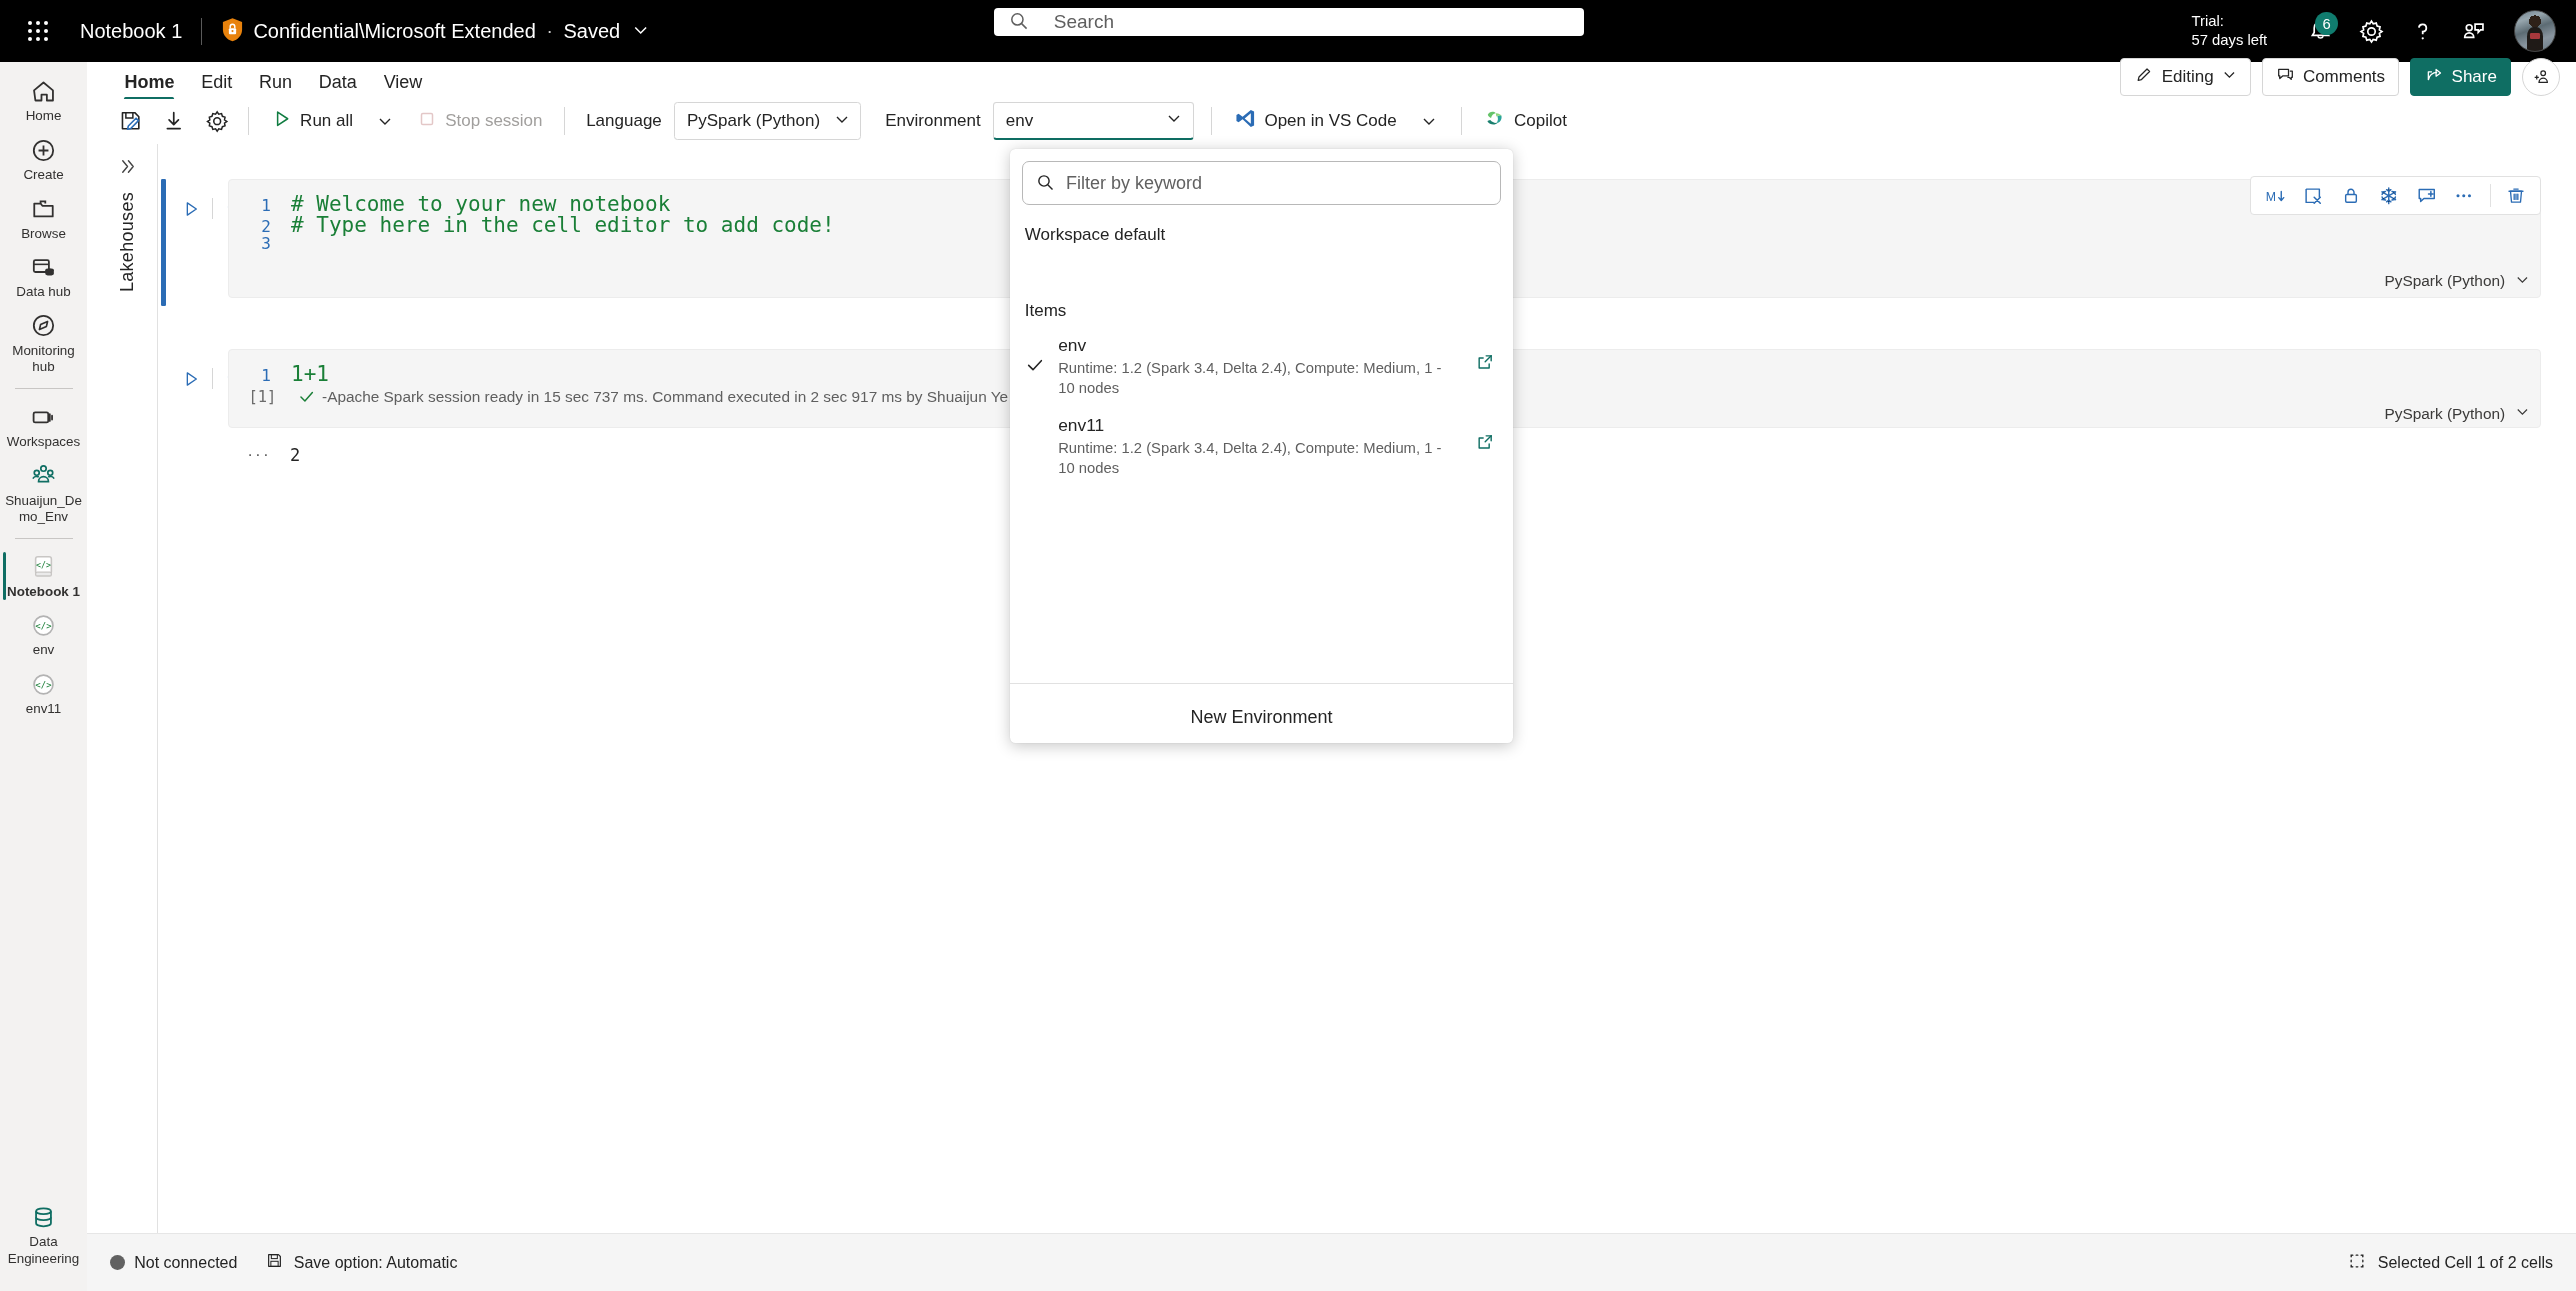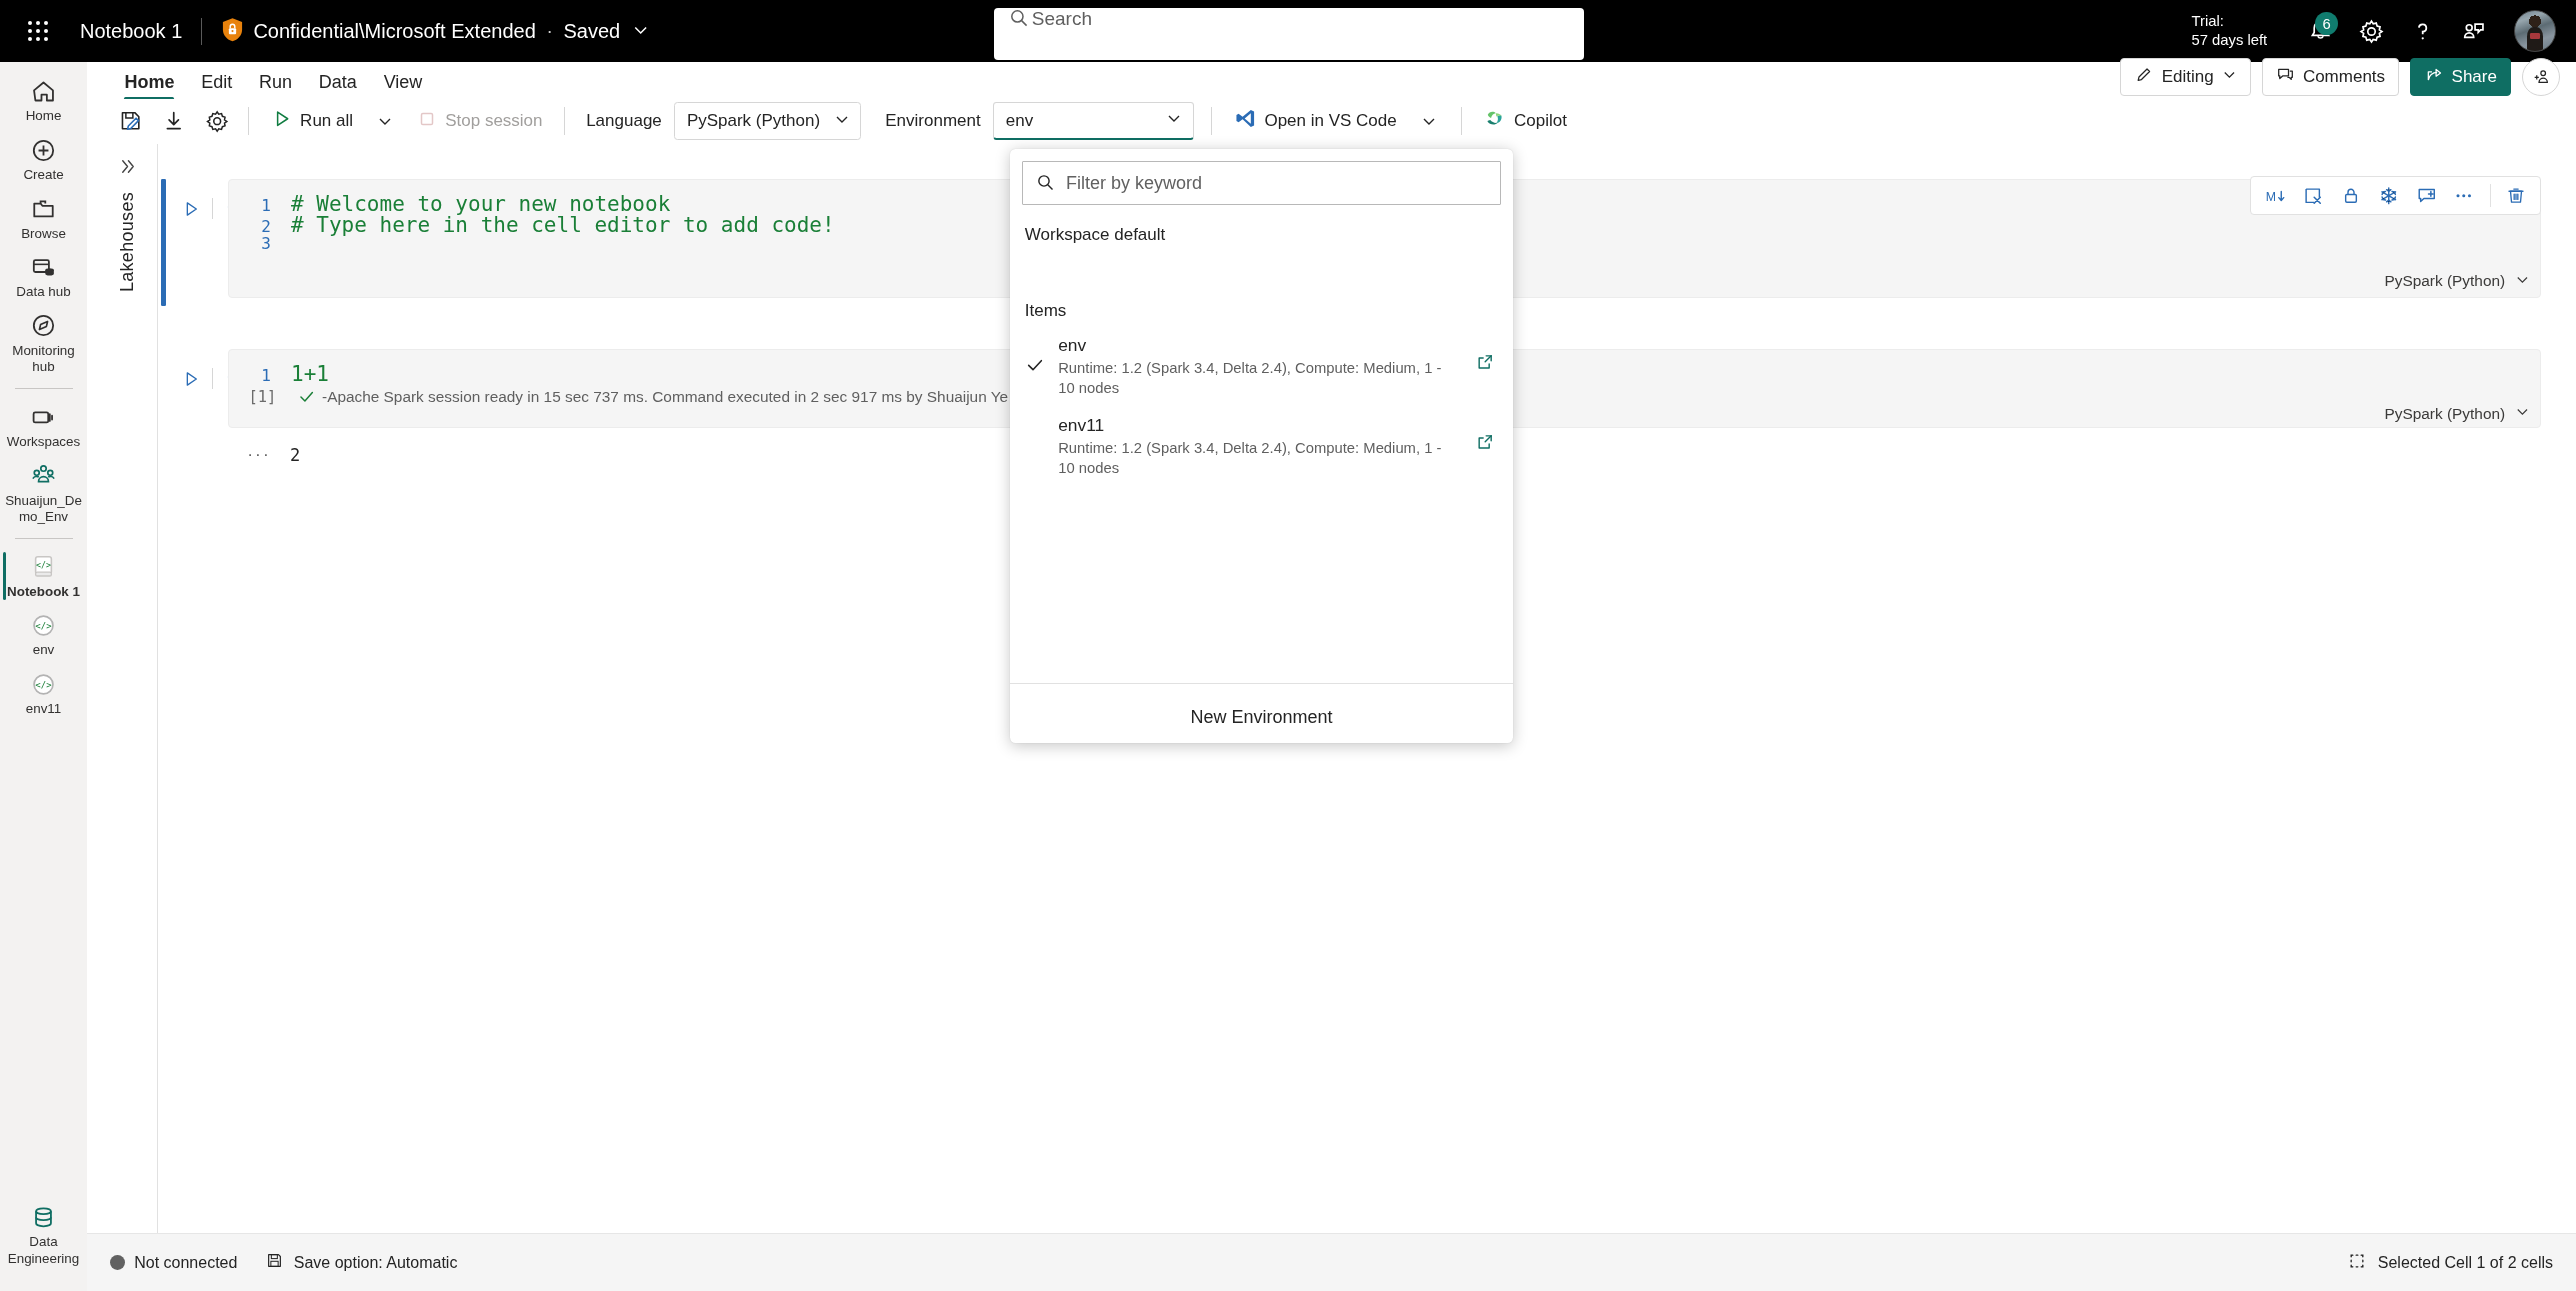--- a/index.html
+++ b/index.html
@@ -25,23 +25,23 @@
     color: #ffffff; font-size: 20px; margin-left: 23px; white-space: nowrap;
   }
   .hdr-sep { width: 0.7px; height: 27px; background: #5a5a5a; margin: 0 19px; }
   .shield-wrap { display: flex; align-items: center; gap: 9.4px; }
   .label-text { color: #ffffff; font-size: 20px; white-space: nowrap; }
   .dot-sep { color: #cfcfcf; font-size: 19px; margin: 0 10.7px; }
   .saved-text { color: #ffffff; font-size: 20px; }
   .chev-white { margin-left: 12px; }
 
   #searchbox {
-    position: absolute; left: 994px; top: 8px; width: 590px; height: 52px;
-    background: #ffffff; border-radius: 4px; display: flex; 
-    padding: 0 14.8px; gap: 3px; cursor: text;
+    position: absolute; left: 994px; top: 8px; width: 590px; height: 28px;
+    background: #ffffff; border-radius: 4px; display: flex; align-items: center;
+    padding: 0 14.8px; gap: 25px; cursor: text;
   }
   #searchbox .ph { color: #5f5f5f; font-size: 19px; }
 
   #hdr-right {
     position: absolute; right: 0; top: 0; height: 62px;
     display: flex; align-items: center; gap: 0px; padding-right: 20px;
   }
   .trial-block {
     color: #ffffff; font-size: 14.8px; line-height: 1.28; text-align: left;
     margin-right: 28px; white-space: nowrap;
@@ -145,21 +145,21 @@
   .combo.focused { border-bottom: 2.7px solid #0f6e63; }
 
   
   #env-panel {
     position: absolute; left: 1010px; top: 149px; width: 503px; height: 594px;
     background: #ffffff; border-radius: 5.4px;
     box-shadow: 0 2.7px 14.8px rgba(0,0,0,0.22), 0 0 1.3px rgba(0,0,0,0.14);
     z-index: 60; display: flex; flex-direction: column;
   }
   #env-filter {
-    margin: 12px; height: 44px; border: 0.7px solid #b8b8b8; border-radius: 1px;
+    margin: 12px; height: 44px; border: 0.7px solid #b8b8b8; border-radius: 7px;
     display: flex; align-items: center; gap: 10.7px; padding: 0 13.4px; cursor: text;
   }
   #env-filter .ph { color: #616161; font-size: 18px; }
   .grp-header {
     font-size: 17px; color: #242424; padding: 8px 14.8px 5.4px; white-space: nowrap;
   }
   .env-row {
     display: flex; align-items: flex-start; padding: 8px 10.7px 8px 14.8px;
     cursor: pointer; gap: 9.4px; position: relative;
   }

